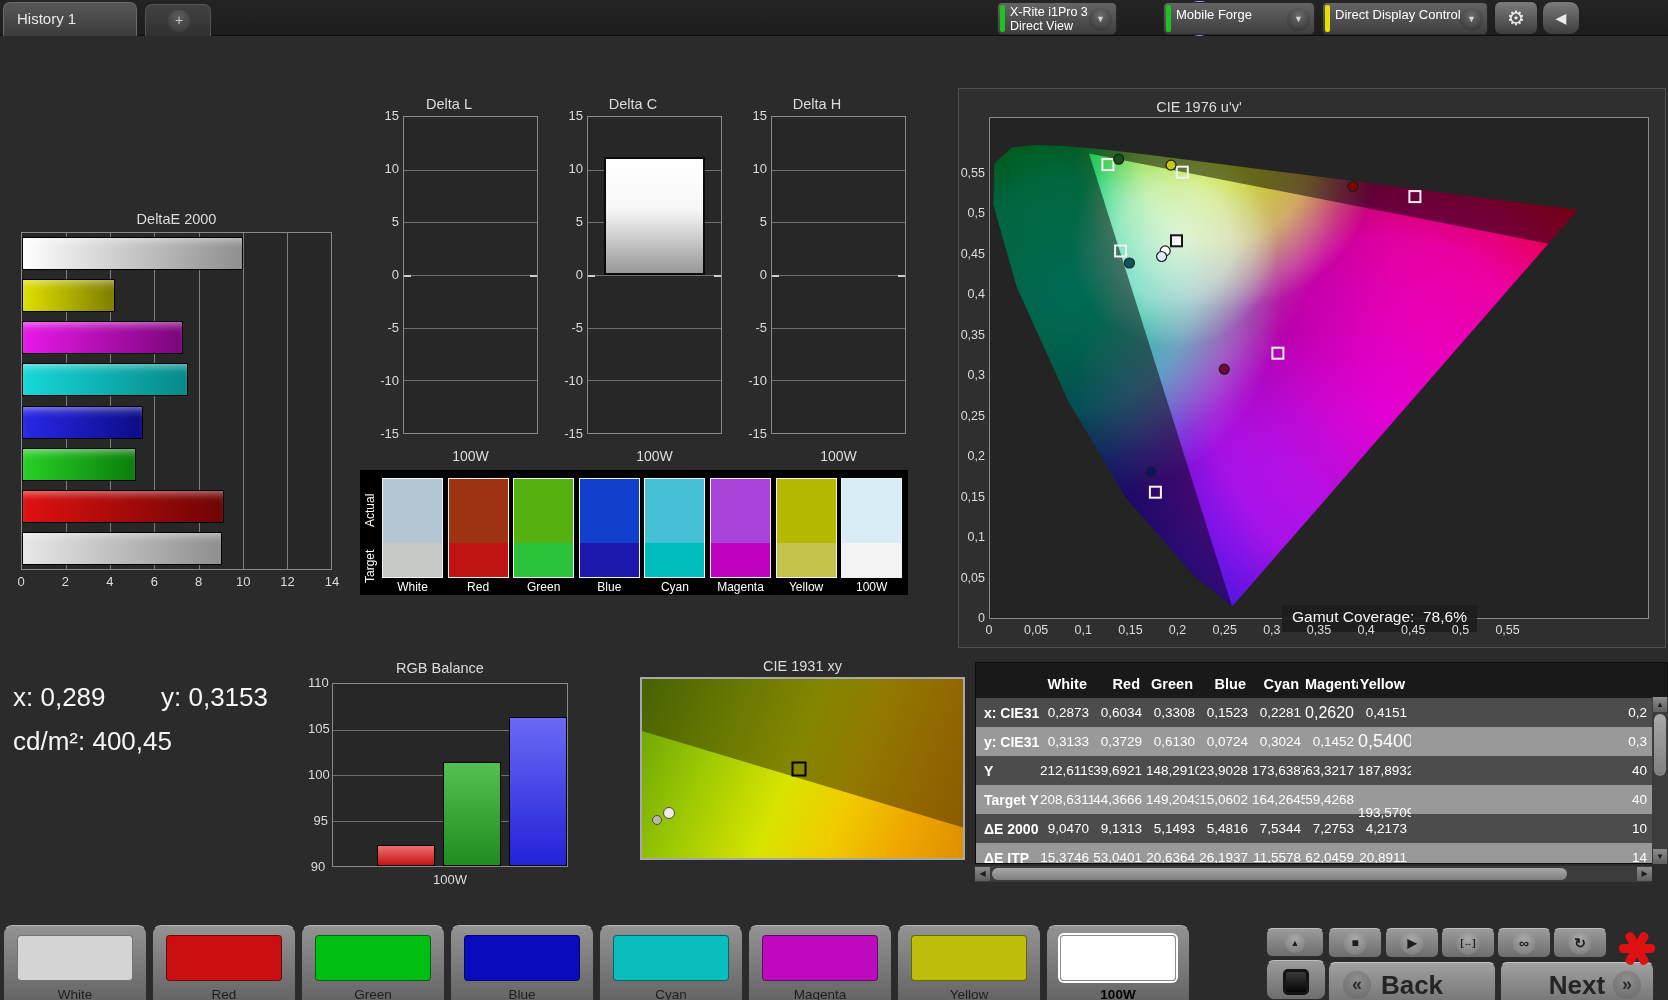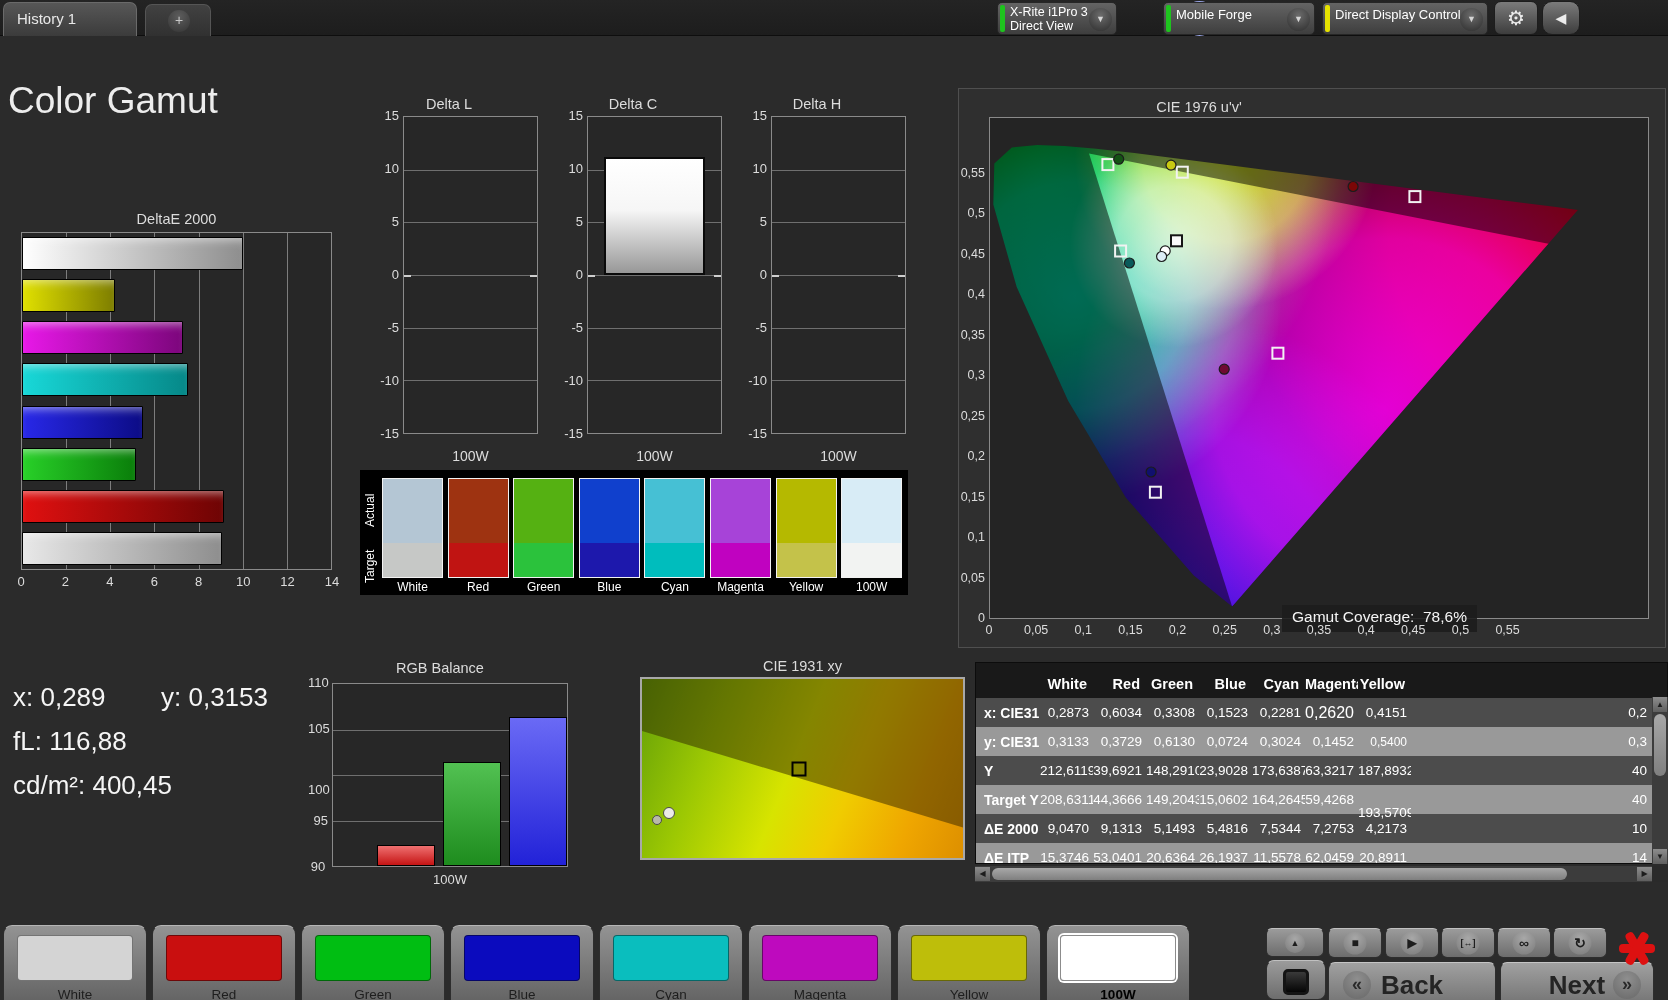--- a/index.html
+++ b/index.html
@@ -112,21 +112,20 @@
     </div>
 
     <div class="sqbtn" style="left:1494px;width:44px;font-size:20px;line-height:32px;">
       <span>⚙</span>
     </div>
     <div class="sqbtn" style="left:1542px;width:38px;font-size:14px;line-height:32px;border-radius:10px;">
       <span>◀</span>
     </div>
   </div>
 
-  <div class="page-title">Color Gamut</div>
 
   <div id="deltae" style="position:absolute;left:21px;top:205px;width:311px;height:390px;">
     <div class="chart-title" style="top:6px;">DeltaE 2000</div>
     <div class="plot" id="de-plot" style="left:0;top:27px;width:311px;height:338px;">
         <div class="gridv" style="left: 14.2857%;"></div>
         <div class="gridv" style="left: 28.5714%;"></div>
         <div class="gridv" style="left: 42.8571%;"></div>
         <div class="gridv" style="left: 57.1429%;"></div>
         <div class="gridv" style="left: 71.4286%;"></div>
         <div class="gridv" style="left: 85.7143%;"></div>
@@ -392,38 +391,37 @@
       <div class="ticklab" style="top: 534px; left: 454.286px; transform: translateX(-50%); font-size: 12.5px;">0,45</div>
       <div class="ticklab" style="top: 534px; left: 501.429px; transform: translateX(-50%); font-size: 12.5px;">0,5</div>
       <div class="ticklab" style="top: 534px; left: 548.571px; transform: translateX(-50%); font-size: 12.5px;">0,55</div>
     </div>
 
   <div style="position:absolute;left:13px;top:640px;width:300px;">
     <div style="position:relative;margin-top:42px;font-size:26px;color:#f5f5f5;">
       <span>x: 0,289</span>
       <span style="position:absolute;left:148px;">y: 0,3153</span>
     </div>
-    <div style="margin-top:13px;font-size:26px;color:#f5f5f5;">fL: 116,88</div>
     <div style="margin-top:13px;font-size:26px;color:#f5f5f5;">cd/m²: 400,45</div>
   </div>
 
   <div id="rgbchart" style="position:absolute;left:308px;top:660px;width:264px;height:240px;">
     <div class="chart-title" style="top:0;">RGB Balance</div>
     <div class="plot" id="rgb-plot" style="left:24px;top:23px;width:236px;height:184px;">
         <div class="gridh" style="top: 25%;"></div>
         <div class="gridh" style="top: 50%;"></div>
         <div class="gridh" style="top: 75%;"></div>
         <div style="position: absolute; left: 44px; width: 58px; bottom: 0px; height: 21px; background: linear-gradient(rgb(239, 112, 112), rgb(197, 20, 20)); border: 1px solid rgb(0, 0, 0);"></div>
         <div style="position: absolute; left: 110px; width: 58px; bottom: 0px; height: 104px; background: linear-gradient(rgb(82, 193, 82), rgb(30, 140, 30)); border: 1px solid rgb(0, 0, 0);"></div>
         <div style="position: absolute; left: 176px; width: 58px; bottom: 0px; height: 149px; background: linear-gradient(rgb(106, 106, 245), rgb(34, 34, 216)); border: 1px solid rgb(0, 0, 0);"></div>
       </div>
     <div class="ticklab" style="left:24px;top:212px;width:236px;text-align:center;">100W</div>
   <div class="ticklab" style="left: 0px; width: 20px; text-align: left; top: 15px;">110</div>
       <div class="ticklab" style="left: 0px; width: 20px; text-align: right; top: 61px;">105</div>
-      <div class="ticklab" style="left: 0px; width: 20px; text-align: right; top: 122px;">100</div>
+      <div class="ticklab" style="left: 0px; width: 20px; text-align: right; top: 107px;">100</div>
       <div class="ticklab" style="left: 0px; width: 20px; text-align: right; top: 153px;">95</div>
       <div class="ticklab" style="left: 0px; width: 20px; text-align: center; top: 199px;">90</div>
     </div>
 
   <div class="chart-title" style="left:640px;top:658px;width:325px;">CIE 1931 xy</div>
   <div class="cie31" id="cie31">
     <div class="shade"></div>
   <div class="marker-sq" style="left: 49%; top: 50%;"></div>
       <div class="marker-c" style="left: 4.6%; top: 79%; width: 10px; height: 10px; background: rgb(185, 185, 169);"></div>
       <div class="marker-c" style="left: 8.4%; top: 75%; width: 12px; height: 12px; background: rgb(236, 235, 230);"></div>
@@ -453,21 +451,21 @@
         <div class="tcell" style="flex: 1 1 auto; padding-right: 20px; font-size: 13.5px; color: rgb(255, 255, 255);">0,2</div>
       </div>
       <div class="trow" style="height: 29px; background: rgb(153, 153, 153); align-items: center;">
         <div class="tcell" style="width: 64px; text-align: left; padding-left: 8px; font-size: 14px; font-weight: bold; color: rgb(255, 255, 255);">y: CIE31</div>
         <div class="tcell" style="width: 53px; padding-right: 4px; font-size: 13.5px; color: rgb(255, 255, 255);">0,3133</div>
         <div class="tcell" style="width: 53px; padding-right: 4px; font-size: 13.5px; color: rgb(255, 255, 255);">0,3729</div>
         <div class="tcell" style="width: 53px; padding-right: 4px; font-size: 13.5px; color: rgb(255, 255, 255);">0,6130</div>
         <div class="tcell" style="width: 53px; padding-right: 4px; font-size: 13.5px; color: rgb(255, 255, 255);">0,0724</div>
         <div class="tcell" style="width: 53px; padding-right: 4px; font-size: 13.5px; color: rgb(255, 255, 255);">0,3024</div>
         <div class="tcell" style="width: 53px; padding-right: 4px; font-size: 13.5px; color: rgb(255, 255, 255);">0,1452</div>
-        <div class="tcell" style="width: 53px; padding-right: 4px; font-size: 12px; color: rgb(255, 255, 255);">0,5400</div>
+        <div class="tcell" style="width: 53px; padding-right: 4px; font-size: 18px; color: rgb(255, 255, 255);">0,5400</div>
         <div class="tcell" style="flex: 1 1 auto; padding-right: 20px; font-size: 13.5px; color: rgb(255, 255, 255);">0,3</div>
       </div>
       <div class="trow" style="height: 29px; background: rgb(76, 76, 76); align-items: center;">
         <div class="tcell" style="width: 64px; text-align: left; padding-left: 8px; font-size: 14px; font-weight: bold; color: rgb(255, 255, 255);">Y</div>
         <div class="tcell" style="width: 53px; padding-right: 4px; font-size: 13.5px; color: rgb(255, 255, 255);">212,6119</div>
         <div class="tcell" style="width: 53px; padding-right: 4px; font-size: 13.5px; color: rgb(255, 255, 255);">39,6921</div>
         <div class="tcell" style="width: 53px; padding-right: 4px; font-size: 13.5px; color: rgb(255, 255, 255);">148,2910</div>
         <div class="tcell" style="width: 53px; padding-right: 4px; font-size: 13.5px; color: rgb(255, 255, 255);">23,9028</div>
         <div class="tcell" style="width: 53px; padding-right: 4px; font-size: 13.5px; color: rgb(255, 255, 255);">173,6387</div>
         <div class="tcell" style="width: 53px; padding-right: 4px; font-size: 13.5px; color: rgb(255, 255, 255);">63,3217</div>

